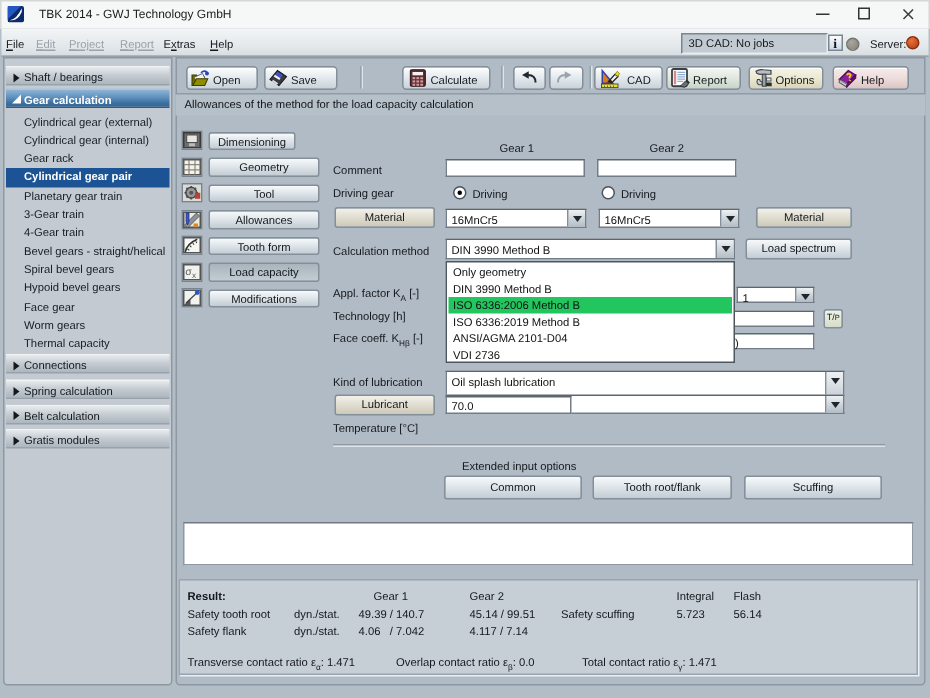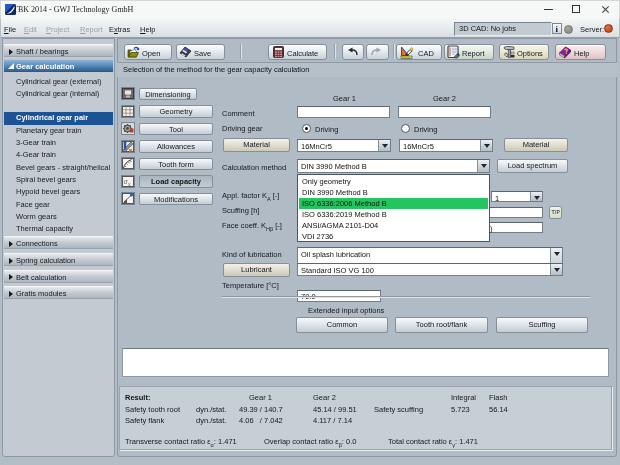--- a/index.html
+++ b/index.html
@@ -1,25 +1,25 @@
 <!DOCTYPE html>
 <html><head>
 <meta charset="utf-8">
 <style>
 * { margin:0; padding:0; box-sizing:border-box; }
 html,body { width:620px; height:465px; overflow:hidden; }
 body { font-family:"Liberation Sans", sans-serif; background:#b3bdc6; position:relative; font-size:7.5px; }
 .abs { position:absolute; }
 
 #titlebar { left:0; top:0; width:620px; height:19px; background:#f6f7f7; border:1px solid #d5d6d6; border-bottom:none; }
-#title-text { left:13px; top:5px; font-size:8px; color:#1c1c1c; white-space:nowrap;font-family:Liberation Serif, serif; }
+#title-text { left:26px; top:5px; font-size:8px; color:#1c1c1c; white-space:nowrap; }
 
 #menubar { left:1px; top:19px; width:618px; height:19px; background:linear-gradient(#f3f5f6,#e2e7ea 70%,#d7dde1); border-bottom:1px solid #95a0a9; }
 .menu-item { position:absolute; top:25px; font-size:7.5px; color:#15191d; white-space:nowrap; }
-.menu-item.dis { color:#9aa2aa; }
+.menu-item.dis { color:#9aa2aa;text-decoration:underline; }
 .u { text-decoration:underline; }
 
 #sidebar { left:2px; top:38px; width:113px; height:419px; background:#c3cad1; border:1px solid #8d98a2; border-radius:0 0 3px 3px; }
 #mainpanel { left:117px; top:38px; width:500px; height:419px; background:#b1bbc5; border:1px solid #8d98a2; border-radius:0 0 3px 3px; overflow:hidden; }
 
 .shead { position:absolute; left:1px; width:109px; height:13px; background:linear-gradient(#e6eaed,#c6cdd3 45%,#adb6be); border-top:1px solid #f2f4f6; border-bottom:1px solid #98a2ab; font-size:7.5px; color:#14191e; white-space:nowrap; }
 .shead .tri { position:absolute; left:5px; top:3.5px; width:0; height:0; border-left:4px solid #16191c; border-top:3px solid transparent; border-bottom:3px solid transparent; }
 .shead .txt { position:absolute; left:12px; top:2px; }
 #ghead { background:linear-gradient(#8db4d6,#5a8cba 50%,#3c6f9f 80%,#356795); border-top:1px solid #a9c6de; border-bottom:1px solid #2a5a88; color:#fff; font-weight:bold; }
 #ghead .tri2 { position:absolute; left:4px; top:3px; width:0; height:0; border-bottom:6px solid #fff; border-left:6px solid transparent; }
@@ -89,20 +89,21 @@
   <div class="shead" style="top:5px">
       <span class="tri"></span>
       <span class="txt">Shaft / bearings</span>
     </div>
   <div class="shead" id="ghead" style="top:20px">
       <span class="tri2"></span>
       <span class="txt">Gear calculation</span>
     </div>
   <div class="titem" style="top:36.5px"><span class="tx">Cylindrical gear (external)</span></div>
   <div class="titem" style="top:48.8px"><span class="tx">Cylindrical gear (internal)</span></div>
+  <div class="titem" style="top:61.1px"><span class="tx">Gear rack</span></div>
   <div class="titem sel" style="top:73.4px"><span class="tx">Cylindrical gear pair</span></div>
   <div class="titem" style="top:85.7px"><span class="tx">Planetary gear train</span></div>
   <div class="titem" style="top:98px"><span class="tx">3-Gear train</span></div>
   <div class="titem" style="top:110.3px"><span class="tx">4-Gear train</span></div>
   <div class="titem" style="top:122.6px"><span class="tx">Bevel gears - straight/helical</span></div>
   <div class="titem" style="top:134.9px"><span class="tx">Spiral bevel gears</span></div>
   <div class="titem" style="top:147.2px"><span class="tx">Hypoid bevel gears</span></div>
   <div class="titem" style="top:159.5px"><span class="tx">Face gear</span></div>
   <div class="titem" style="top:171.8px"><span class="tx">Worm gears</span></div>
   <div class="titem" style="top:184.1px"><span class="tx">Thermal capacity</span></div>
@@ -209,21 +210,21 @@
     <span class="tx" style="left:18px">Help</span>
   </div>
 <svg class="abs" style="left:558px;top:45px" width="14" height="14" viewBox="0 0 14 14">
   <path d="M1.5 8 L7.5 2 L12.5 5 L6.5 11 Z" fill="#8c1f9e" stroke="#4a0a58" stroke-width="0.8"></path>
   <path d="M1.5 8 L1.5 10 L6.5 13 L6.5 11 Z" fill="#e8e8ea" stroke="#55585c" stroke-width="0.7"></path>
   <path d="M6.5 11 L12.5 5 L12.5 7 L6.5 13 Z" fill="#6a1378" stroke="#4a0a58" stroke-width="0.7"></path>
   <path d="M2.2 8.6 L6.8 10.9 M2.2 9.4 L6.6 11.6" stroke="#9aa0a4" stroke-width="0.5"></path>
   <path d="M6.8 5.2 Q7 3.8 8.4 4.2 Q9.6 4.6 8.8 5.8 Q8.2 6.6 8.4 7.2 M8.9 8.3 L8.3 8.9" fill="none" stroke="#f0c820" stroke-width="1.3"></path>
 </svg>
 
-<div class="abs" id="lblbar"><span style="margin-left:6px">Selection of the method for the gear capacity calculation</span></div>
+<div class="abs" id="lblbar"><span style="margin-left:6px">Allowances of the method for the load capacity calculation</span></div>
 
 <div class="ibox" style="top:87px">
 <svg width="12" height="11" viewBox="0 0 12 11">
       <rect x="0.5" y="0.5" width="11" height="10" fill="#6e6e6e" stroke="#3a3a3a"></rect>
       <rect x="2.5" y="2" width="7" height="5" fill="#e8e6e0" stroke="#444" stroke-width="0.6"></rect>
       <rect x="4" y="7.5" width="4" height="2" fill="#bbb"></rect>
     </svg></div>
 <div class="ibox" style="top:104.5px">
 <svg width="12" height="11" viewBox="0 0 12 11">
       <rect x="0.5" y="0.5" width="11" height="10" fill="#f4f2ea" stroke="#555"></rect>
@@ -260,21 +261,21 @@
       <rect x="0.5" y="0.5" width="11" height="10" fill="#f2f2ee" stroke="#555"></rect>
       <path d="M0.5 10.5 L5 10.5 L5 6 Z" fill="#555"></path>
       <path d="M2 9 L9 2.5" stroke="#444" stroke-width="0.8"></path>
       <circle cx="9.5" cy="2" r="1.6" fill="#2858c8"></circle>
     </svg></div>
 <div class="sbtn" style="left:139px;top:87.5px;width:58px">Dimensioning</div>
 <div class="sbtn" style="left:139px;top:105px;width:74px">Geometry</div>
 <div class="sbtn" style="left:139px;top:122.5px;width:74px">Tool</div>
 <div class="sbtn" style="left:139px;top:140px;width:74px">Allowances</div>
 <div class="sbtn" style="left:139px;top:157.5px;width:74px">Tooth form</div>
-<div class="sbtn" style="left:139px;top:175px;width:74px;background:linear-gradient(#aab4bd,#c2ccd3);font-weight:bold">Load capacity</div>
+<div class="sbtn" style="left:139px;top:175px;width:74px;background:linear-gradient(#aab4bd,#c2ccd3);font-weight:normal">Load capacity</div>
 <div class="sbtn" style="left:139px;top:192.5px;width:74px">Modifications</div>
 
 <div class="lbl" style="left:333px;top:94px">Gear 1</div>
 <div class="lbl" style="left:433px;top:94px">Gear 2</div>
 <div class="lbl" style="left:222px;top:109px">Comment</div>
 <div class="tf" style="left:297px;top:106px;width:93px;height:11.5px"></div>
 <div class="tf" style="left:398px;top:106px;width:93px;height:11.5px"></div>
 <div class="lbl" style="left:222px;top:123.5px">Driving gear</div>
 <div class="radio on" style="left:302px;top:124px"></div>
 <div class="lbl" style="left:315px;top:124.5px">Driving</div>
@@ -294,39 +295,39 @@
 <div class="combo" style="left:297px;top:159px;width:193px;height:14px">
     <span class="ctx">DIN 3990 Method B</span>
     <span class="cab"></span>
   </div>
 <div class="sbtn2" style="left:497px;top:158.5px;width:71px;background:linear-gradient(#f7f9fa,#dde4e9 50%,#c3ccd4)">Load spectrum</div>
 <div class="lbl" style="left:222px;top:191px">Appl. factor K<sub>A</sub> [-]</div>
 <div class="combo" style="left:491px;top:190.5px;width:52px;height:11.5px">
     <span class="ctx">1</span>
     <span class="cab"></span>
   </div>
-<div class="lbl" style="left:222px;top:205.5px">Scuffing [h]</div>
+<div class="lbl" style="left:222px;top:205.5px">Technology [h]</div>
 <div class="tf" style="left:470px;top:207px;width:73px;height:10.5px"></div>
 <div class="sbtn" style="left:549px;top:206px;width:13px;height:12.5px;background:linear-gradient(#eef2e8,#d6ddc8);font-size:6px;line-height:10px">T/<span style="font-size:5px">P</span></div>
 <div class="lbl" style="left:222px;top:221px">Face coeff. K<sub>Hβ</sub> [-]</div>
 <div class="tf" style="left:470px;top:222px;width:73px;height:10.5px">
     <span style="position:absolute;left:19px;top:1px;font-size:7.5px">)</span>
   </div>
 <div class="lbl" style="left:222px;top:250px">Kind of lubrication</div>
 <div class="combo" style="left:297px;top:247px;width:266px;height:29px">
     <span class="ctx">Oil splash lubrication</span>
     <span class="cab"></span>
   </div>
 <div class="sbtn2" style="left:223px;top:262.5px;width:67px">Lubricant</div>
 <div class="combo" style="left:297px;top:263px;width:266px;height:12.5px">
     <span class="ctx">Standard ISO VG 100</span>
     <span class="cab"></span>
   </div>
 <div class="lbl" style="left:222px;top:281px">Temperature [°C]</div>
-<div class="tf" style="left:297px;top:290px;width:84px;height:12px;line-height:11px">70.0</div>
+<div class="tf" style="left:297px;top:264px;width:84px;height:12px;line-height:11px">70.0</div>
 <div class="abs" style="left:222px;top:295.5px;width:368px;height:2px;border-top:1px solid #8d98a2;border-bottom:1px solid #dde3e8"></div>
 <div class="lbl" style="left:308px;top:306px">Extended input options</div>
 <div class="sbtn" style="left:296px;top:316.5px;width:92px;height:16px;line-height:14px">Common</div>
 <div class="sbtn" style="left:395px;top:316.5px;width:93px;height:16px;line-height:14px">Tooth root/flank</div>
 <div class="sbtn" style="left:496px;top:316.5px;width:92px;height:16px;line-height:14px">Scuffing</div>
 
 <div id="ddlist">
   <div class="ddi" style="top:1px">Only geometry</div>
   <div class="ddi" style="top:12px">DIN 3990 Method B</div>
   <div class="ddi hl" style="top:23px">ISO 6336:2006 Method B</div>

